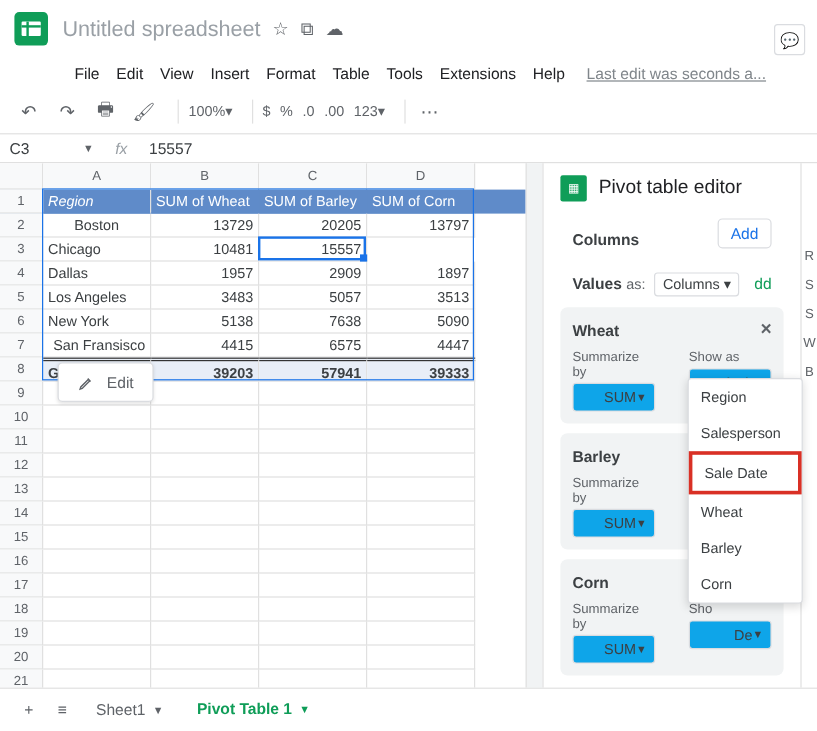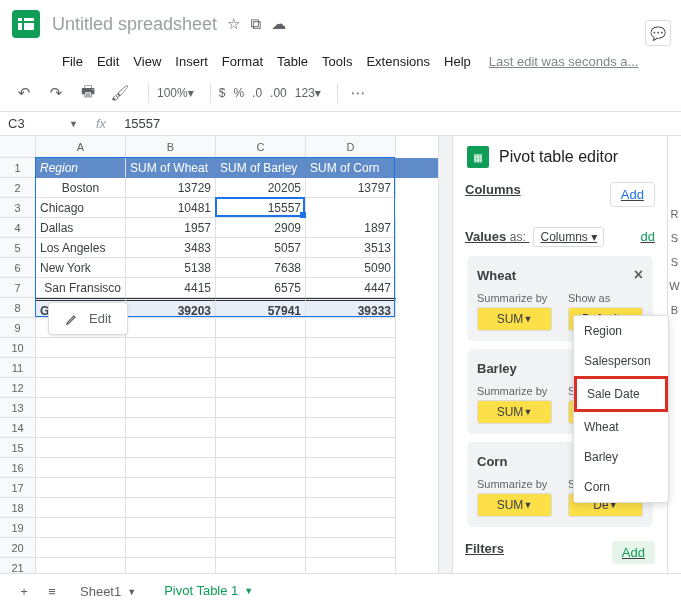--- a/index.html
+++ b/index.html
@@ -49,48 +49,48 @@
 
 .editfly { position: absolute; left: 48px; top: 302px; background: #fff; border: 1px solid #dadce0; border-radius: 4px; padding: 8px 16px; display: flex; align-items: center; color: #5f6368; font-size: 13px; box-shadow: 0 1px 3px rgba(0,0,0,0.1); }
 .editfly svg { margin-right: 10px; }
 
 .scrollv { width: 14px; background: #f1f3f4; border-left: 1px solid #e0e0e0; }
 
 .panel { flex: 1; border-left: 1px solid #e0e0e0; display: flex; }
 .panel-body { flex: 1; padding: 0; overflow: hidden; }
 .panel-title { display: flex; align-items: center; padding: 10px 14px; font-size: 16px; color: #202124; }
 .panel-title .picon { width: 22px; height: 22px; background: #0f9d58; border-radius: 2px; margin-right: 10px; display: flex; align-items: center; justify-content: center; font-size: 10px; color: #fff; }
-.panel-row { display: flex; justify-content: space-between; align-items: flex-start; padding: 4px 12px; text-decoration: underline; }
+.panel-row { display: flex; justify-content: space-between; align-items: flex-end; padding: 4px 24px; }
 .panel-row .lbl { font-weight: bold; font-size: 13px; color: #3c4043; }
 .addbtn { color: #1a73e8; font-size: 13px; padding: 4px 10px; border: 1px solid #dadce0; border-radius: 4px; cursor: pointer; }
 .addbtn.green { color: #0f9d58; background: #e6f4ea; border: none; }
 .valas { font-size: 12px; color: #5f6368; }
 .valsel { border: 1px solid #dadce0; border-radius: 3px; padding: 2px 6px; font-size: 12px; margin-left: 4px; }
 
 .card { background: #f1f3f4; border-radius: 6px; margin: 8px 14px; padding: 10px; position: relative; }
 .card-title { font-weight: bold; font-size: 13px; margin-bottom: 8px; display: flex; justify-content: space-between; align-items: center; }
 .card-x { color: #5f6368; cursor: pointer; font-size: 16px; }
-.card-fields { display: flex; gap: 16px; }
+.card-fields { display: flex; gap: 28px; }
 .cfld { flex: 1; }
 .cfld-lbl { font-size: 11px; color: #5f6368; margin-bottom: 3px; }
-.cfld-sel { background: #fde047; border: 1px solid #dadce0; border-radius: 3px; padding: 4px 6px; font-size: 12px; display: flex; justify-content: center; align-items: center; cursor: pointer; }
+.cfld-sel { background: #0ea5e9; border: 1px solid #dadce0; border-radius: 3px; padding: 4px 6px; font-size: 12px; display: flex; justify-content: flex-end; align-items: center; cursor: pointer; }
 
 .flist { position: absolute; left: 573px; top: 315px; width: 96px; background: #fff; border: 1px solid #dadce0; border-radius: 3px; box-shadow: 0 2px 8px rgba(0,0,0,0.15); z-index: 10; }
 .flist-item { padding: 8px 10px; font-size: 12px; cursor: pointer; }
 .flist-item.hl { border: 3px solid #d93025; }
 
 .rightstrip { width: 14px; border-left: 1px solid #e0e0e0; padding-top: 60px; font-size: 11px; color: #5f6368; text-align: center; }
 .rightstrip div { margin: 12px 0; }
 
 .commentbtn { position: absolute; right: 10px; top: 20px; border: 1px solid #dadce0; border-radius: 3px; width: 26px; height: 26px; display: flex; align-items: center; justify-content: center; color: #5f6368; }
 
 .tabs { position: absolute; bottom: 0; left: 0; right: 0; height: 36px; border-top: 1px solid #e0e0e0; display: flex; align-items: center; padding: 0 10px; background: #fff; }
 .tabbtn { width: 28px; height: 28px; display: flex; align-items: center; justify-content: center; color: #5f6368; cursor: pointer; }
 .tab { padding: 8px 14px; font-size: 13px; color: #5f6368; cursor: pointer; display: flex; align-items: center; }
-.tab.active { color: #0f9d58; font-weight: 400; border-bottom: 2px solid transparent; }
+.tab.active { color: #0f9d58; font-weight: 700; border-bottom: 2px solid transparent; }
 </style>
 </head>
 <body>
 
 <div class="header">
   <div class="logo">
       <div class="logo-inner"></div>
     </div>
   <div class="title">Untitled spreadsheet</div>
   <span class="ticon">☆</span>

